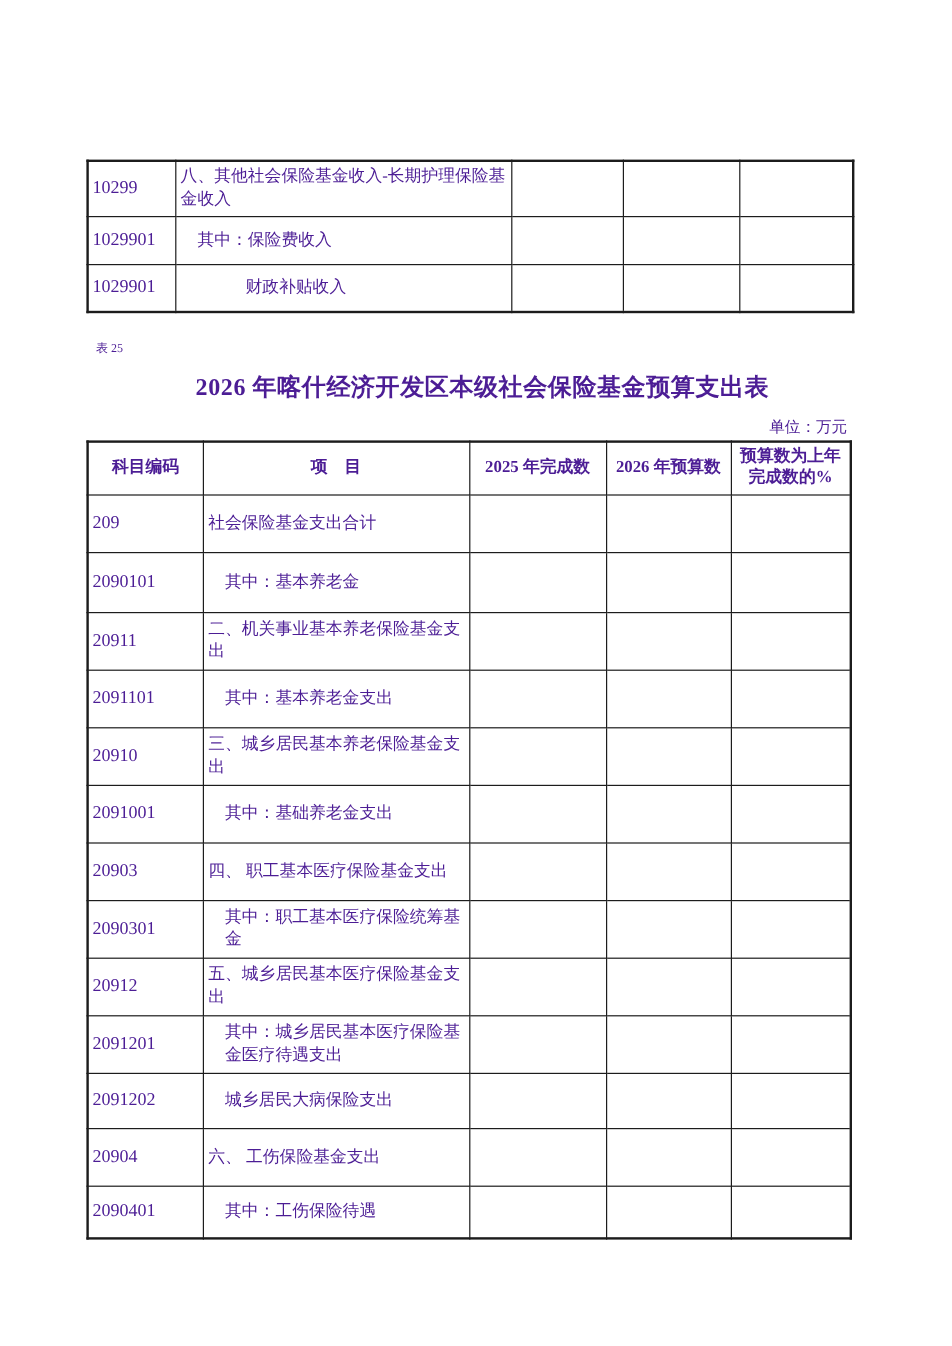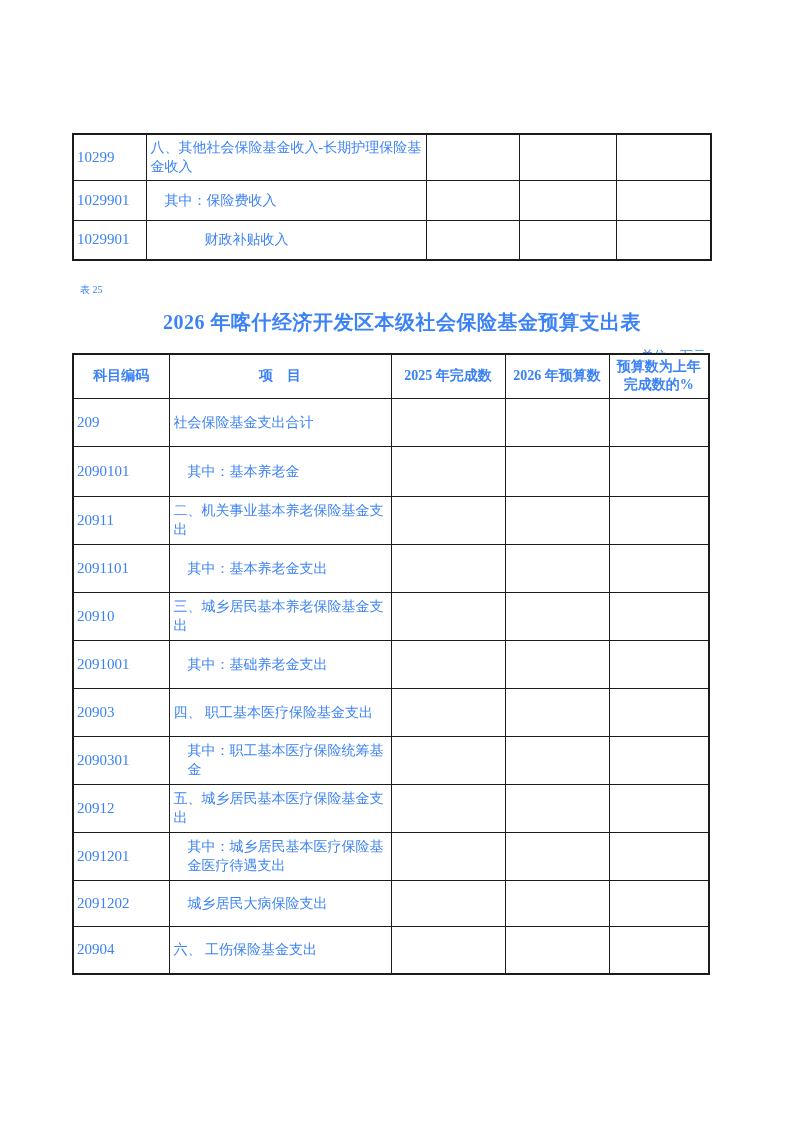--- a/index.html
+++ b/index.html
@@ -2,21 +2,21 @@
 <html><head>
 <meta charset="utf-8">
 <style>
   * { margin: 0; padding: 0; box-sizing: border-box; }
   html, body { background: #ffffff; }
   .page {
     position: relative;
     width: 714px;
     height: 1122px;
     background: #ffffff;
-    color: #3b82f6;
+    color: #4c1d95;
     font-family: "Liberation Serif", "DejaVu Serif", serif;
     overflow: hidden;
   }
   table.doc-table {
     position: absolute;
     border-collapse: collapse;
     table-layout: fixed;
     border: 2px solid #1c1c1c;
     background: #fff;
   }
@@ -48,21 +48,21 @@
     vertical-align: middle;
     line-height: 18px;
     padding: 0 5px;
     word-break: break-all;
   }
   
   .top-table { left: 72px; top: 133px; width: 638px; }
   .top-table tr { height: 40px; }
   .top-table tr:first-child { height: 46px; }
   
-  .main-table { left: 72px; top: 353px; width: 636px; }
+  .main-table { left: 72px; top: 367px; width: 636px; }
   .main-table thead tr { height: 44px; }
   .main-table tbody tr { height: 48px; }
   .main-table tbody tr:nth-child(2)  { height: 50px; }
   .main-table tbody tr:nth-child(11) { height: 46px; }
   .main-table tbody tr:nth-child(13) { height: 44px; }
   .main-table tbody tr:nth-child(14) { height: 38px; }
   .main-table tbody tr:nth-child(15) { height: 27px; }
   
   .table-label {
     position: absolute;
@@ -225,16 +225,23 @@
           <td></td>
           <td></td>
         </tr>
         <tr>
           <td class="code">20904</td>
           <td class="item ind-0">六、 工伤保险基金支出</td>
           <td></td>
           <td></td>
           <td></td>
         </tr>
+        <tr>
+          <td class="code">2090401</td>
+          <td class="item ind-1">其中：工伤保险待遇</td>
+          <td></td>
+          <td></td>
+          <td></td>
+        </tr>
       </tbody>
   </table>
 
 </div>
 
 </body></html>

